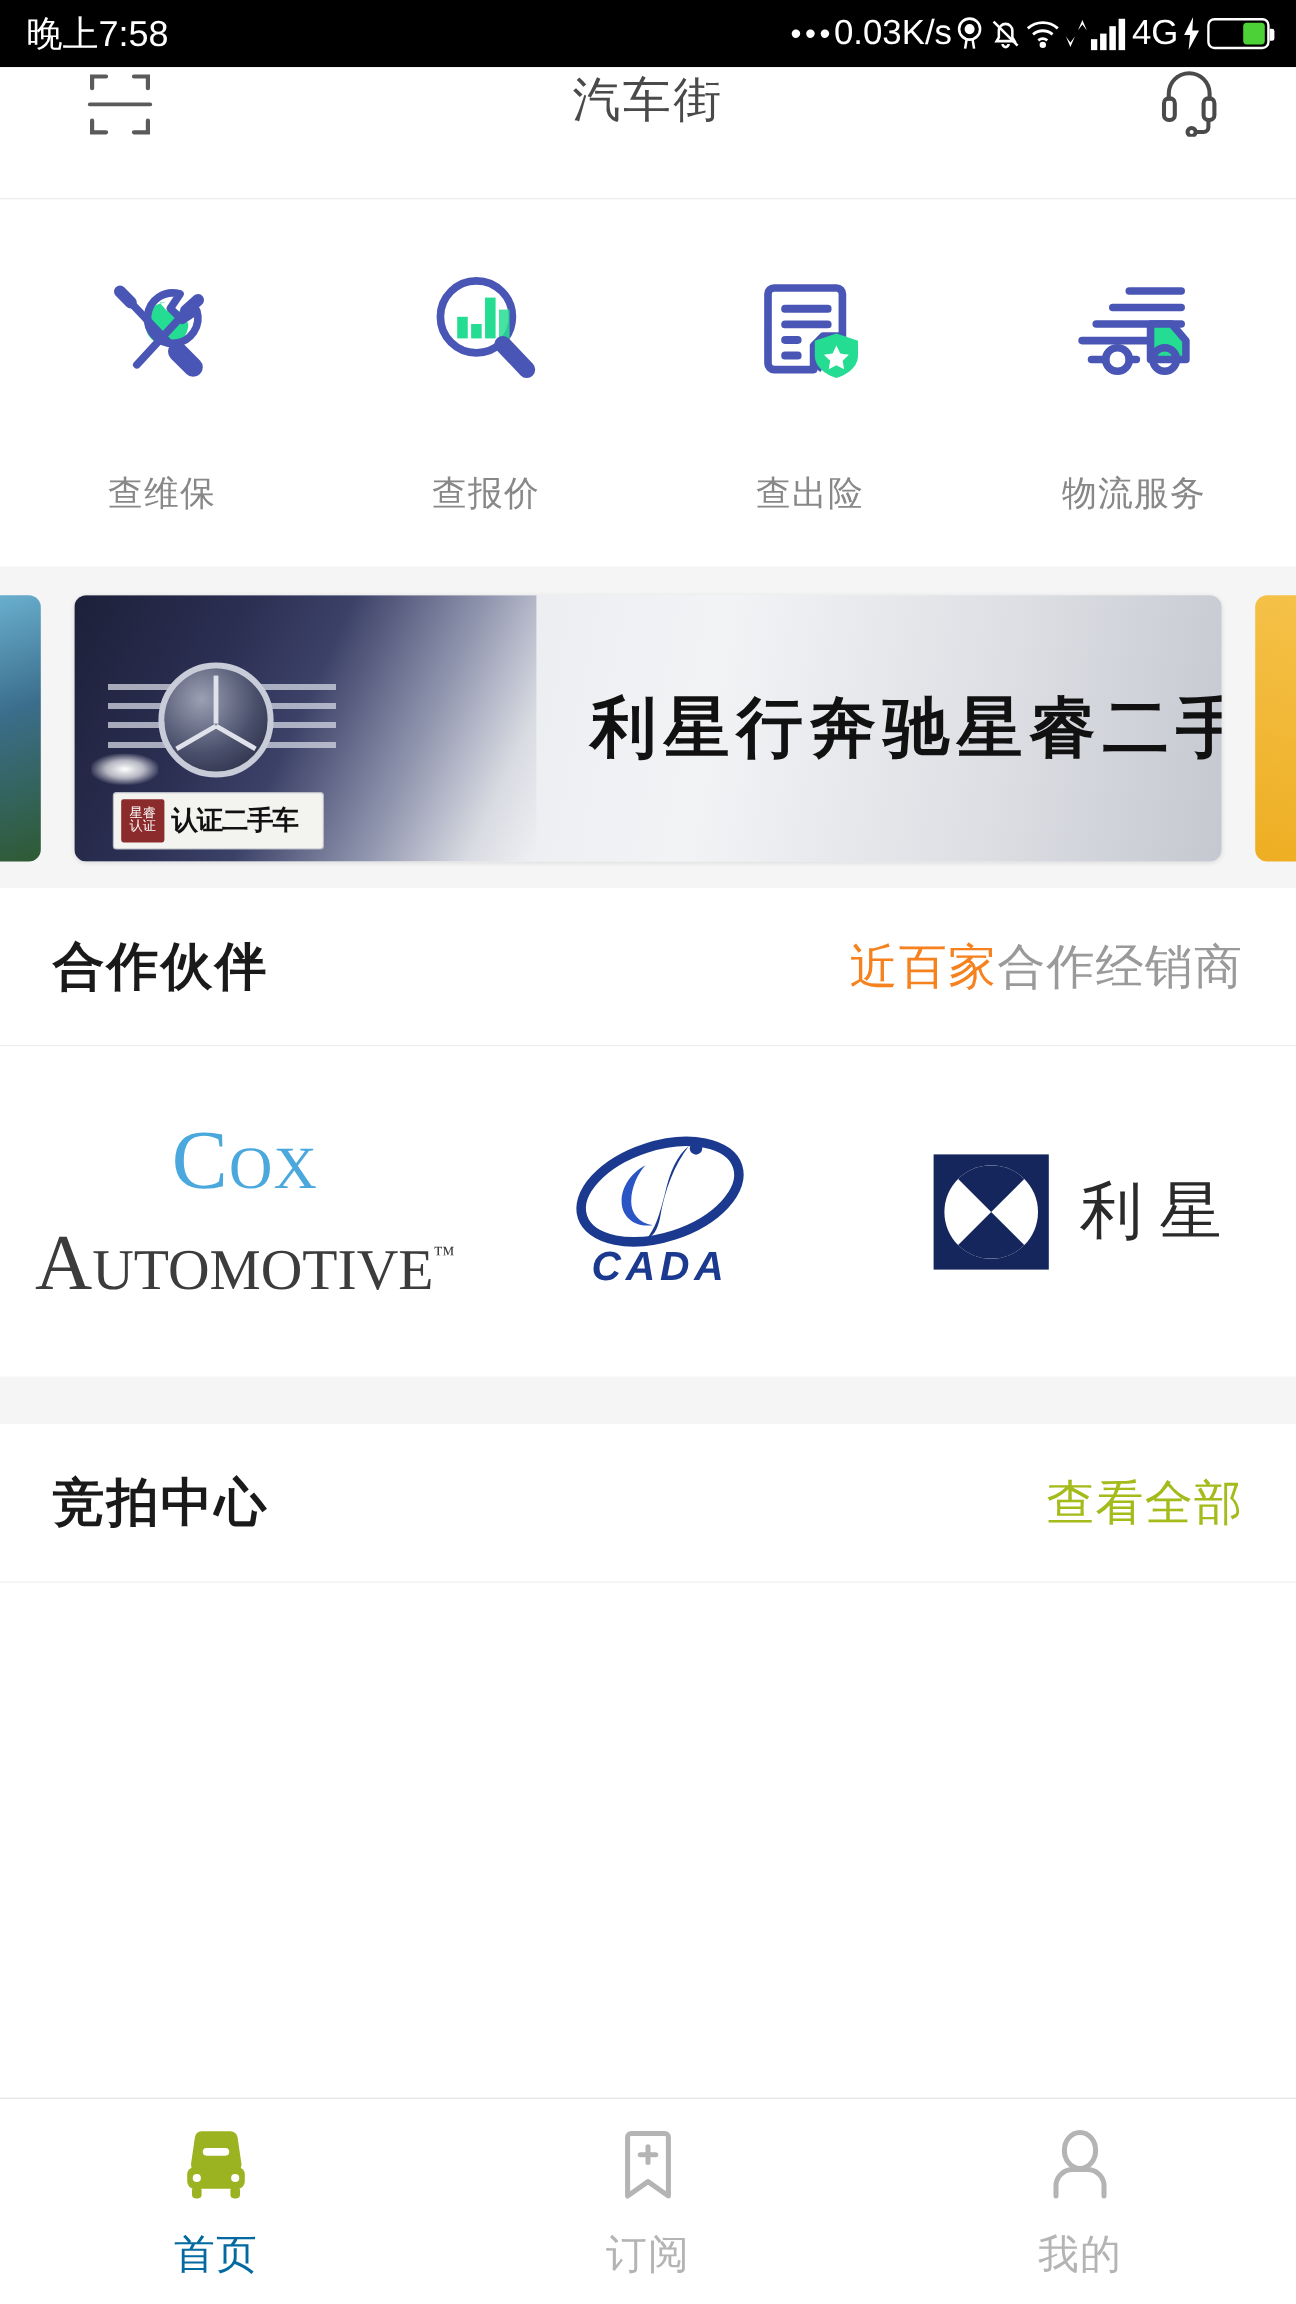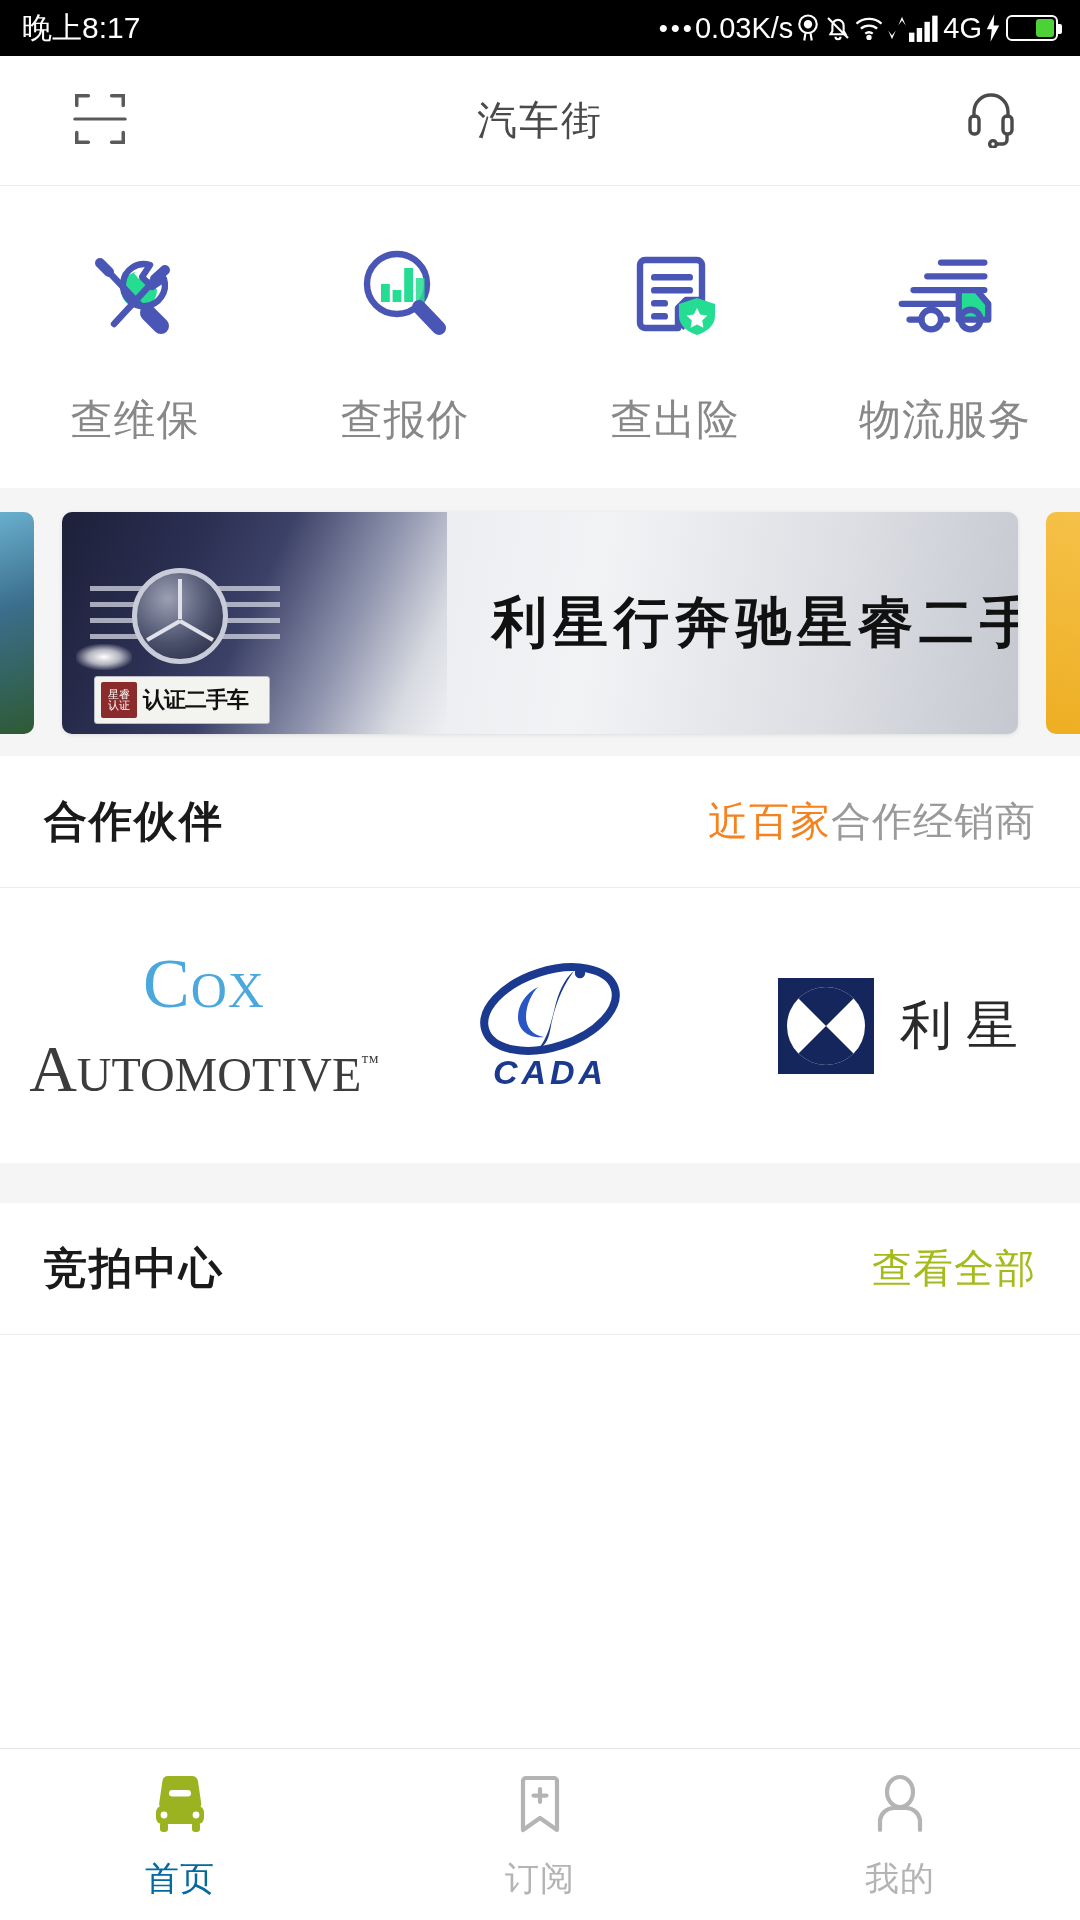--- a/index.html
+++ b/index.html
@@ -28,43 +28,43 @@
     position:relative; display:inline-block; margin-left:2px;
   }
   .batt::after{
     content:""; position:absolute; right:-6px; top:7px; width:4px; height:10px;
     background:#fff; border-radius:0 2px 2px 0;
   }
   .batt-fill{ position:absolute; right:2px; top:2px; bottom:2px; width:18px; background:#4cd137; border-radius:3px;}
 
   
   .header {
-    height:130px; background:#fff;
-    display:flex; align-items:center;
+    height:110px; background:#fff;
+    display:flex; 
     border-bottom:1px solid #ececec;
     position:relative;
   }
   .header-title {
     position:absolute; left:0; right:0; text-align:center;
     font-size:40px; color:#4a4a4a; letter-spacing:2px;
   }
   .hdr-left { margin-left:70px; z-index:2; }
   .hdr-right { position:absolute; right:62px; z-index:2; }
 
   
   .quick {
     background:#fff; padding:54px 0 40px 0;
     display:flex;
   }
   .quick-item {
     flex:1; display:flex; flex-direction:column; align-items:center;
   }
   .quick-ic { height:108px; display:flex; align-items:center; justify-content:center;}
   .quick-label {
-    margin-top:44px; font-size:42px; color:#888888; letter-spacing:1px;
+    margin-top:64px; font-size:29px; color:#888888; letter-spacing:1px;
   }
 
   
   .banner-wrap {
     background:#f5f5f5; padding:24px 0 22px 0;
     position:relative; overflow:hidden; height:268px;
   }
   .banner-track { position:relative; height:222px; }
   .banner-main {
     position:absolute; left:62px; width:956px; height:222px;
@@ -208,21 +208,21 @@
   }
   .tab { flex:1; display:flex; flex-direction:column; align-items:center; justify-content:center; gap:14px;}
   .tab-ic { height:74px; display:flex; align-items:center; justify-content:center; }
   .tab-label { font-size:34px; color:#b4b4b4; letter-spacing:1px;}
   .tab.active .tab-label { color:#0369a1; }
 </style>
 </head>
 <body>
 
 <div class="statusbar">
-  <span class="sb-time">晚上8:17</span>
+  <span class="sb-time">晚上7:58</span>
   <span class="sb-spacer"></span>
   <span class="sb-dots">•••</span>
   <span class="sb-speed">0.03K/s</span>
   <span class="sb-ic">
     <svg width="30" height="30" viewBox="0 0 24 24" fill="none" stroke="#fff" stroke-width="1.7">
       <circle cx="12" cy="9" r="7"></circle>
         <circle cx="12" cy="9" r="2.5" fill="#fff"></circle>
         <path d="M10 16 L9 22 M14 16 L15 22"></path>
     </svg>
   </span>

